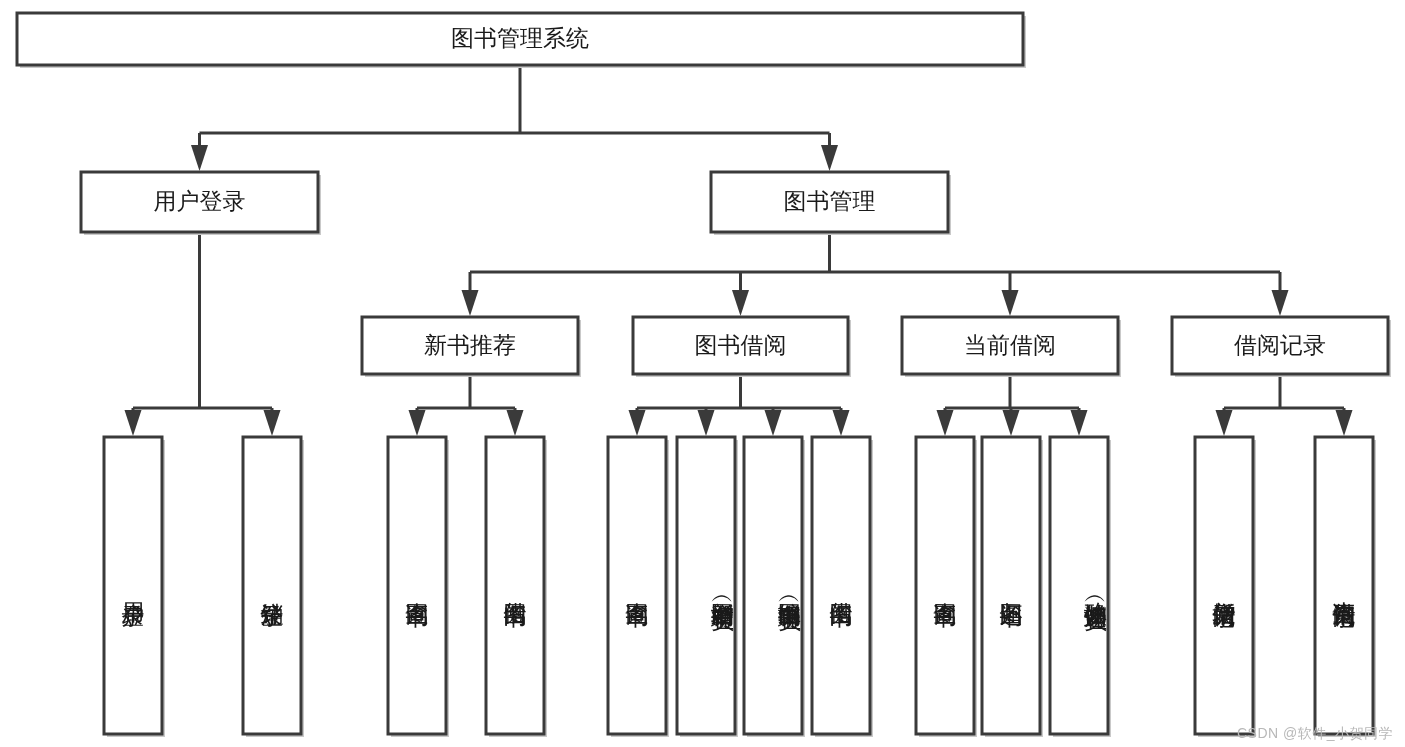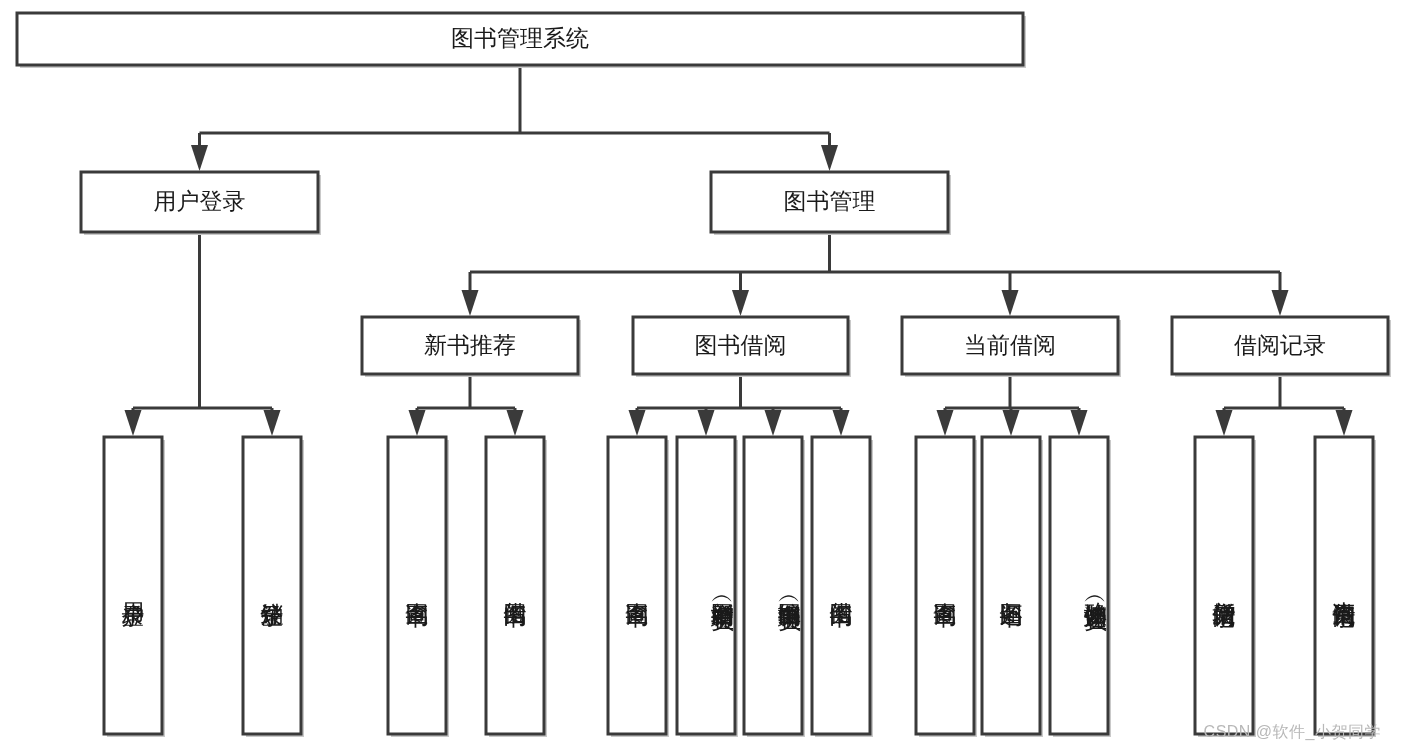--- a/index.html
+++ b/index.html
@@ -61,24 +61,24 @@
     font-size: 23px;
     line-height: 1.08;
     color: #1a1a1a;
     letter-spacing: 1px;
     white-space: nowrap;
     text-align: center;
     pointer-events: none;
   }
   .watermark {
     position: absolute;
-    right: 24px;
+    right: 12px;
     bottom: 4px;
     font-family: "Liberation Sans", "DejaVu Sans", sans-serif;
-    font-size: 16px;
+    font-size: 14px;
     color: #b8b8b8;
     letter-spacing: 0.5px;
     white-space: nowrap;
   }
 </style>
 </head>
 <body>
 
 <div id="diagram-root">
   <svg class="diagram-canvas" id="diagram-svg" viewBox="0 0 1405 747">

